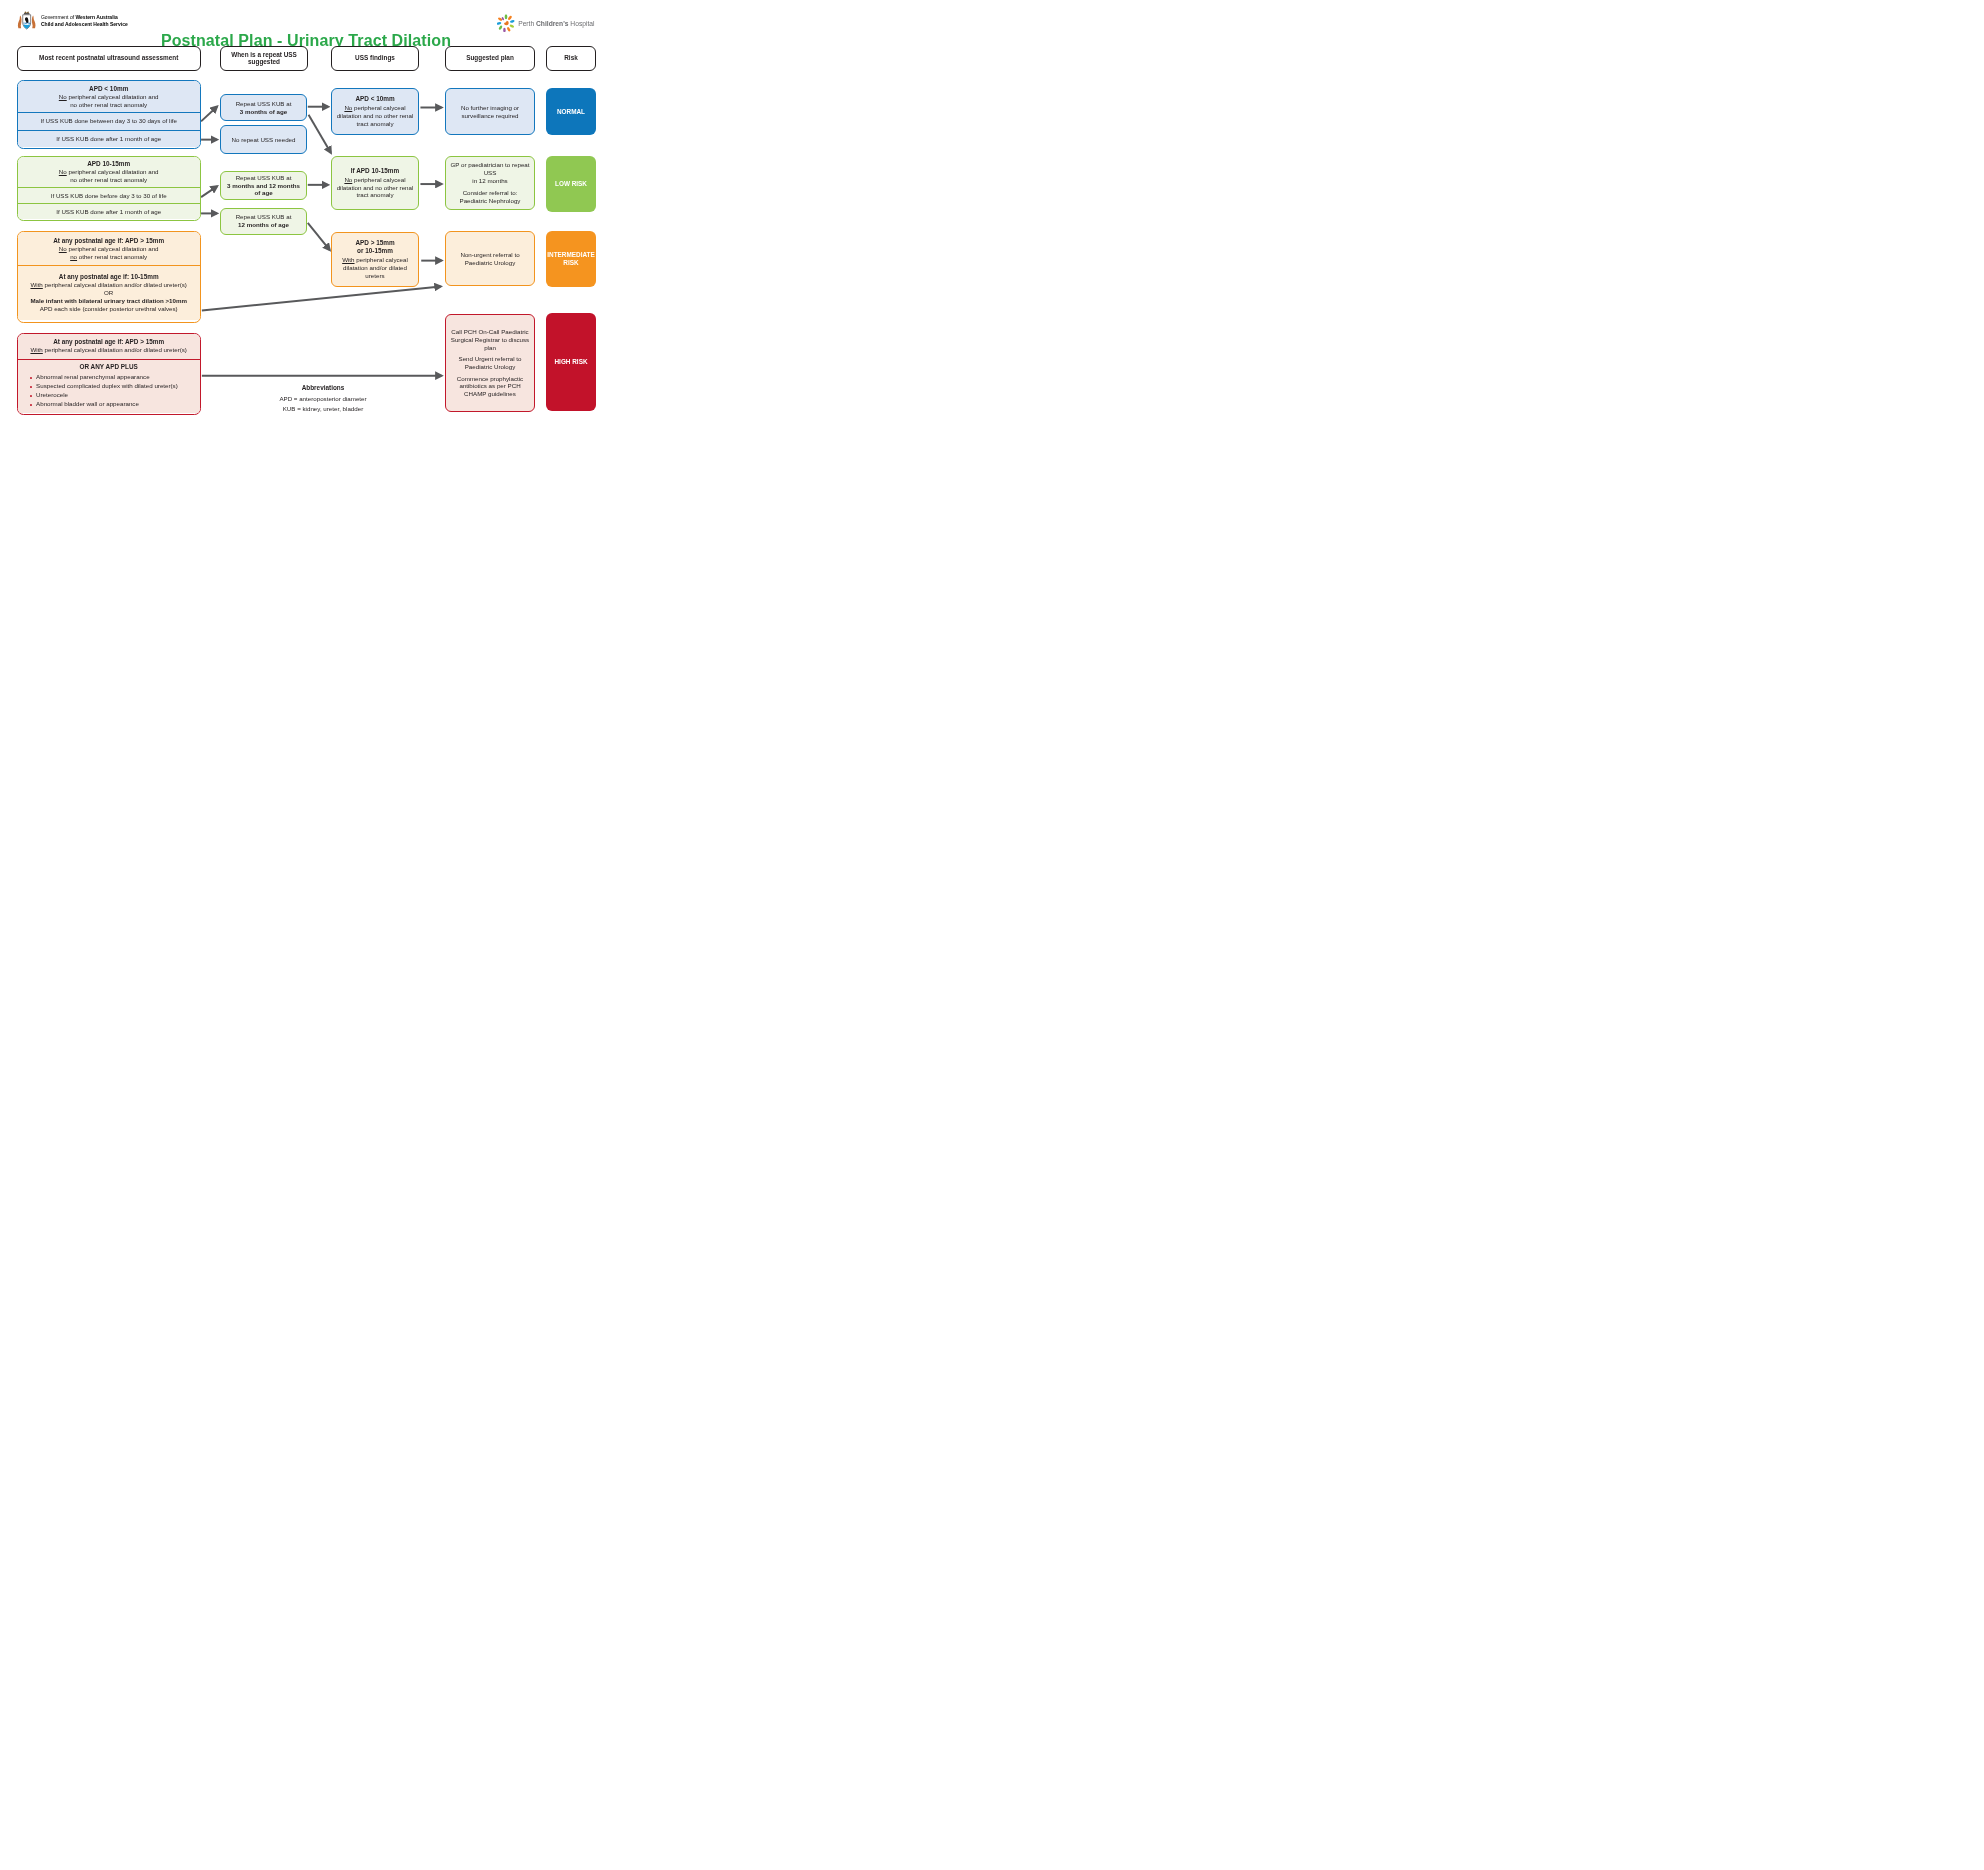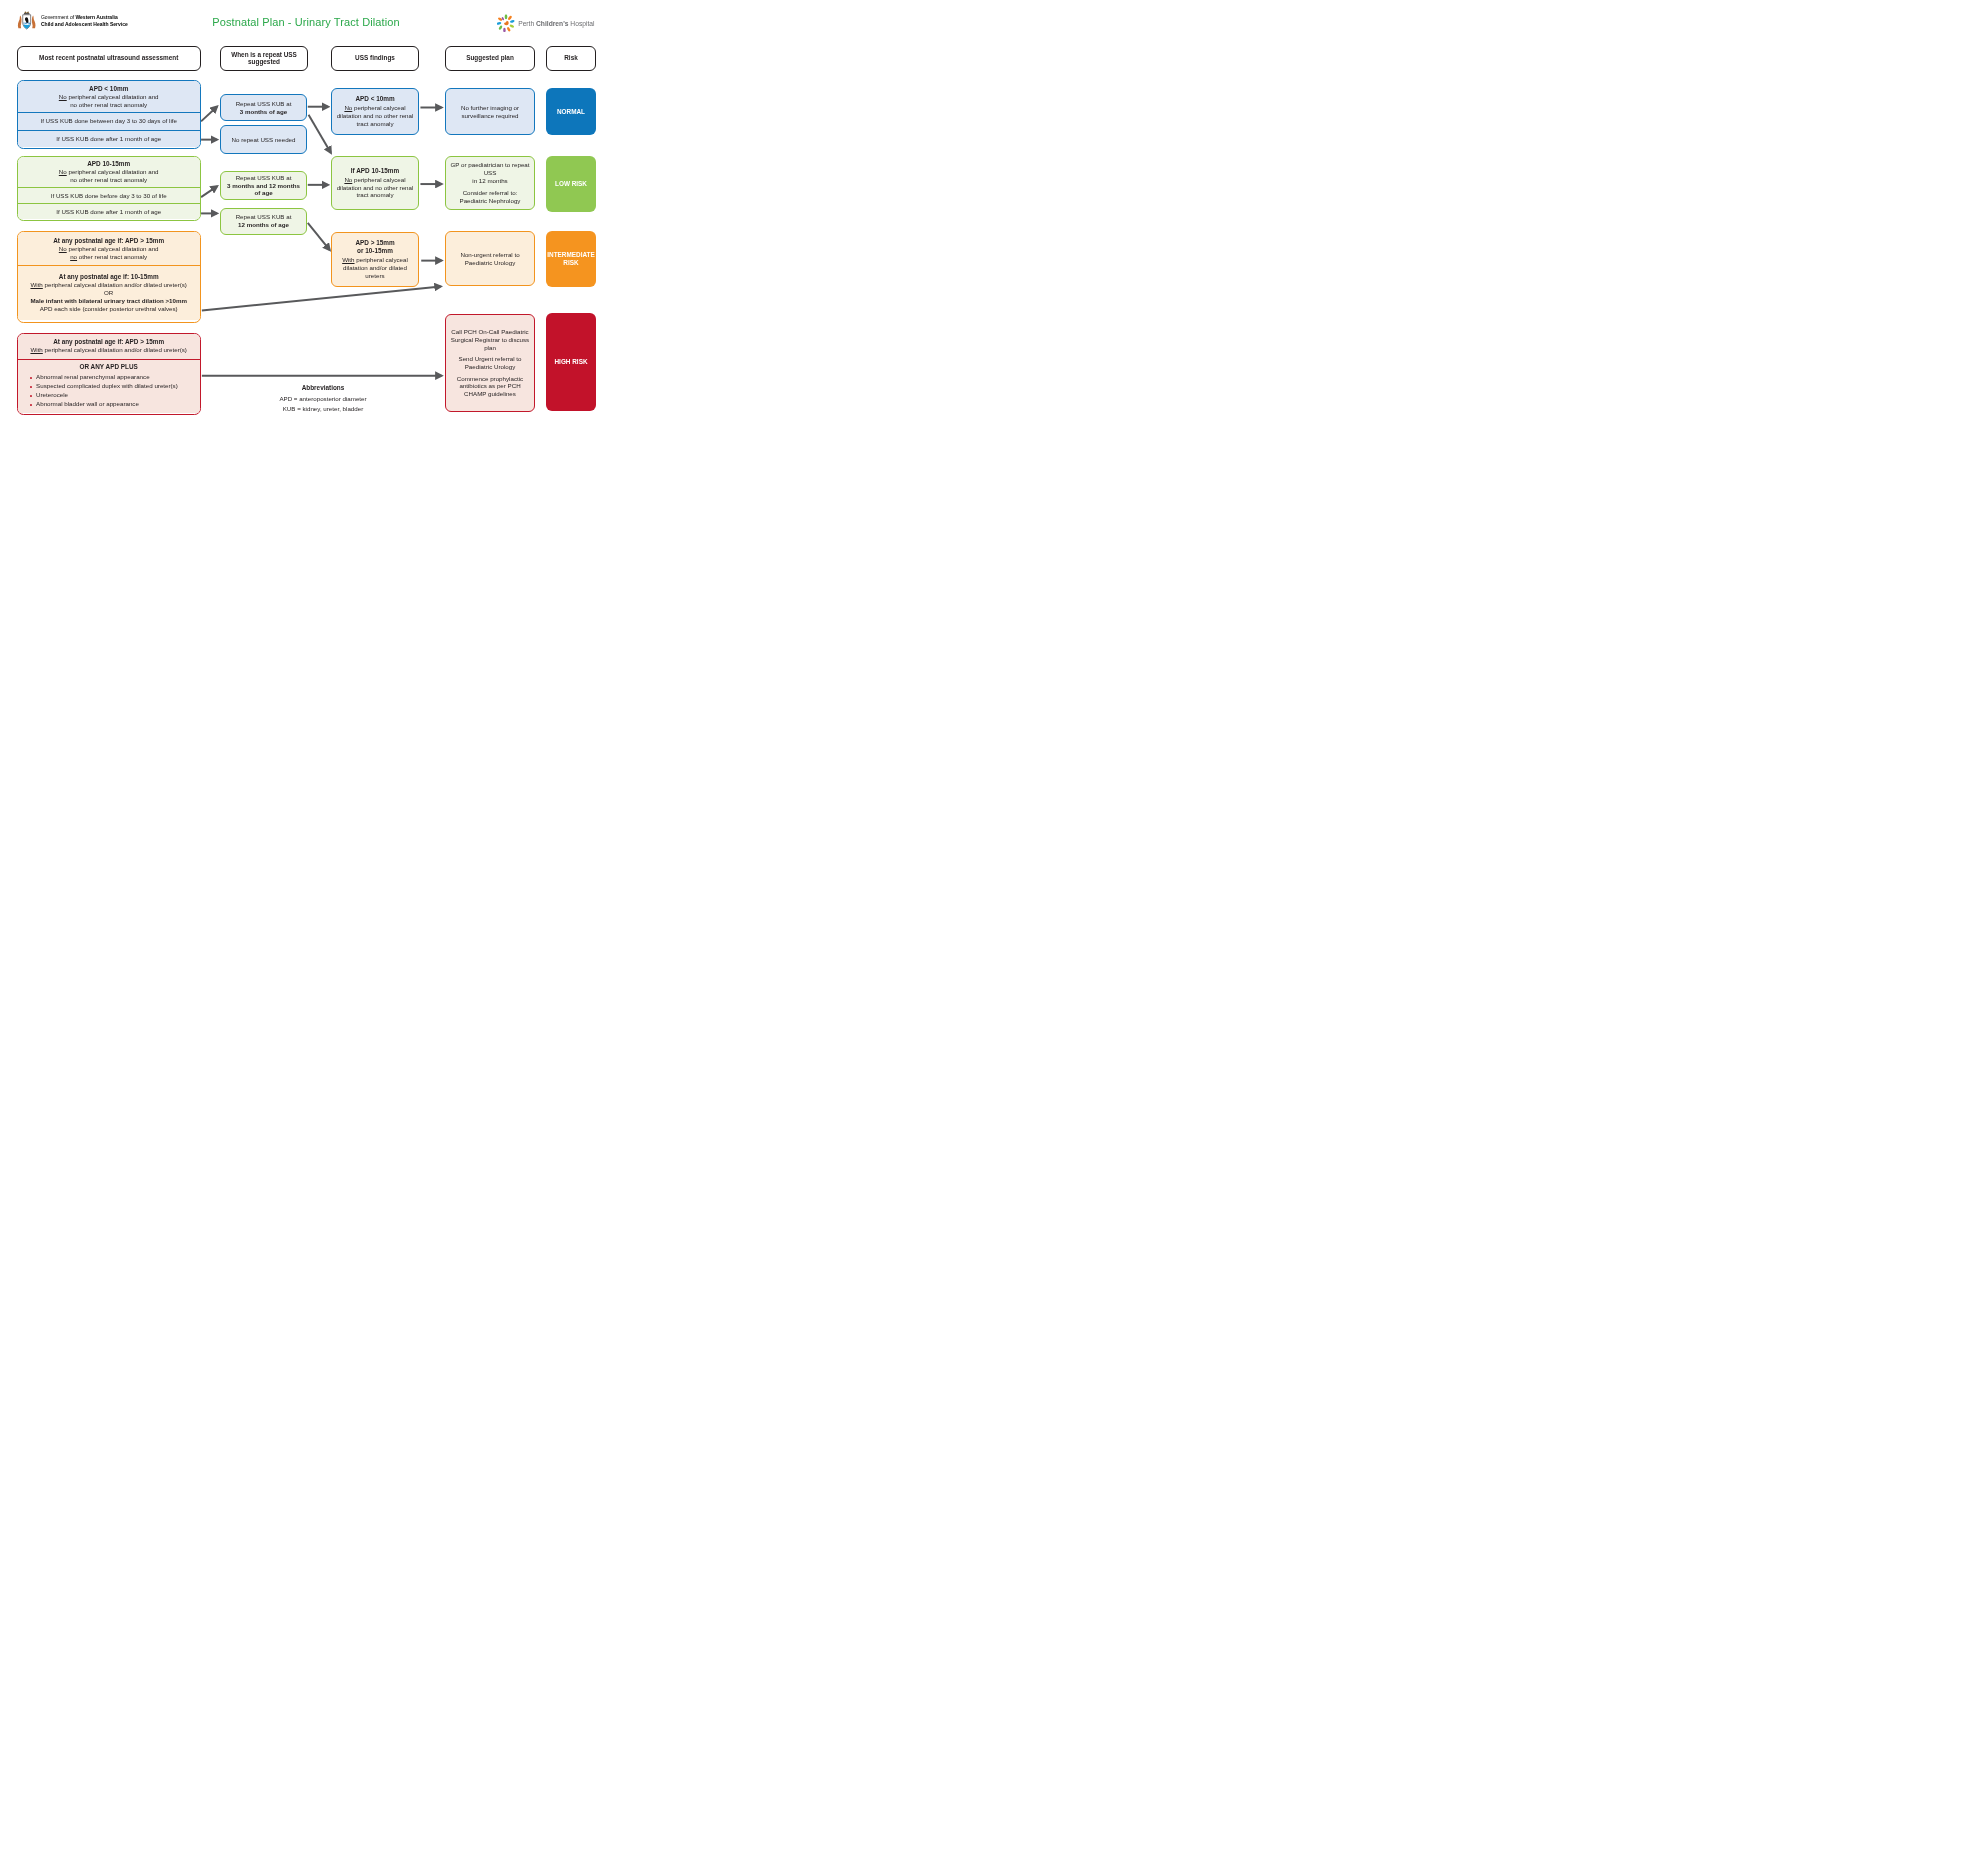--- a/index.html
+++ b/index.html
@@ -7,22 +7,22 @@
     position:relative; width:610px; height:430px; background:#ffffff;
     font-family:"Liberation Sans","DejaVu Sans",sans-serif; color:var(--ink,#231f20);
     overflow:hidden;
   }
   
   .gov-logo{position:absolute; left:16px; top:10.3px; display:flex; align-items:center;}
   .gov-text{margin-left:3.6px; font-size:5px; line-height:1.25; color:#000;}
   .pch-logo{position:absolute; left:497px; top:14.3px; display:flex; align-items:center;}
   .pch-text{margin-left:3.2px; font-size:6.7px; color:#6d6e71; white-space:nowrap;}
   .page-title{
-    position:absolute; left:159px; top:16px; width:294px; text-align:center;
-    font-size:11px; font-weight:normal; color:var(--title-green,#2ba84a); letter-spacing:0.1px;
+    position:absolute; left:159px; top:32px; width:294px; text-align:center;
+    font-size:16px; font-weight:bold; color:var(--title-green,#2ba84a); letter-spacing:0.1px;
   }
   
   .pill{
     position:absolute; border:1.4px solid #231f20; border-radius:6px; background:#fff;
     display:flex; align-items:center; justify-content:center; text-align:center;
     font-weight:bold; font-size:6.4px; line-height:1.2; padding:1.6px 4px; box-sizing:border-box;
   }
   
   .group{position:absolute; border-style:solid; border-width:1.6px; border-radius:6.4px; box-sizing:border-box; overflow:hidden;}
   .group .sec{

